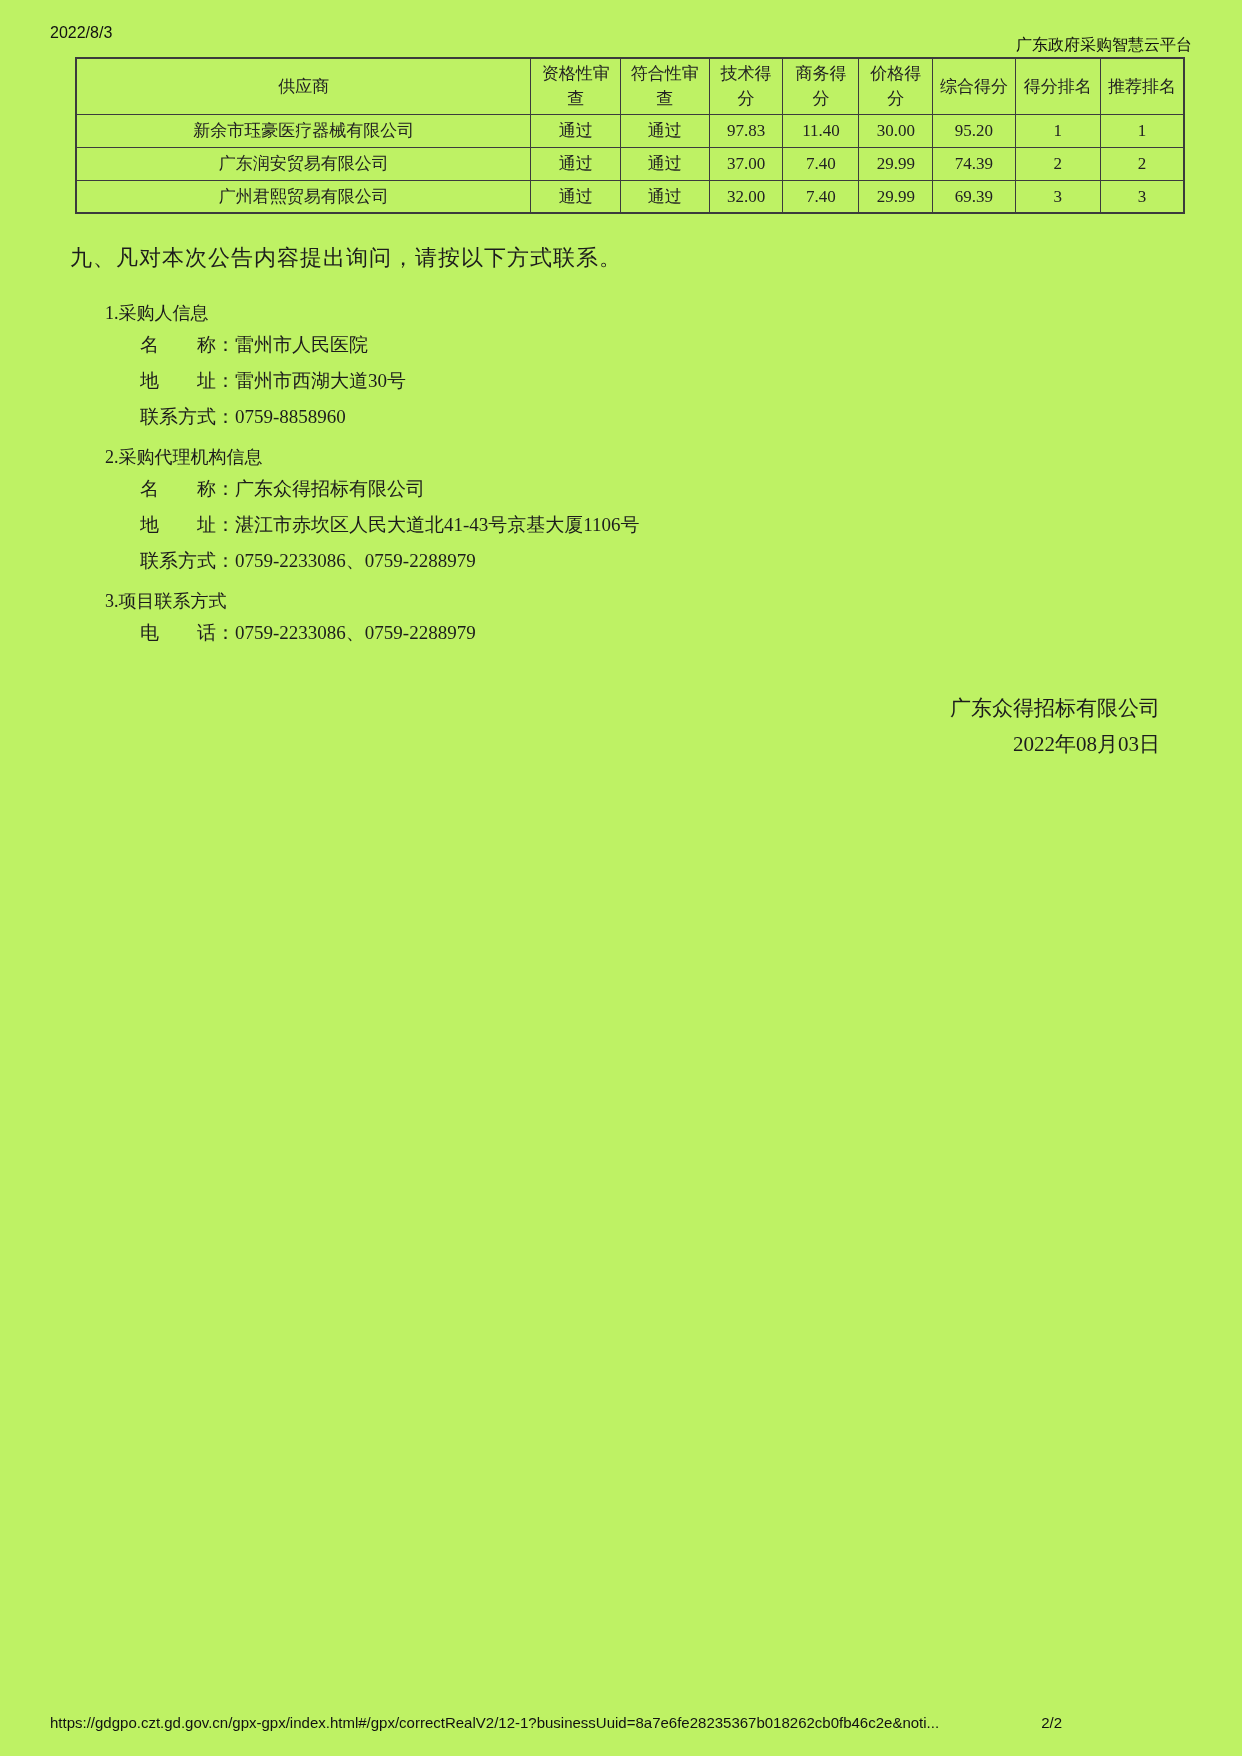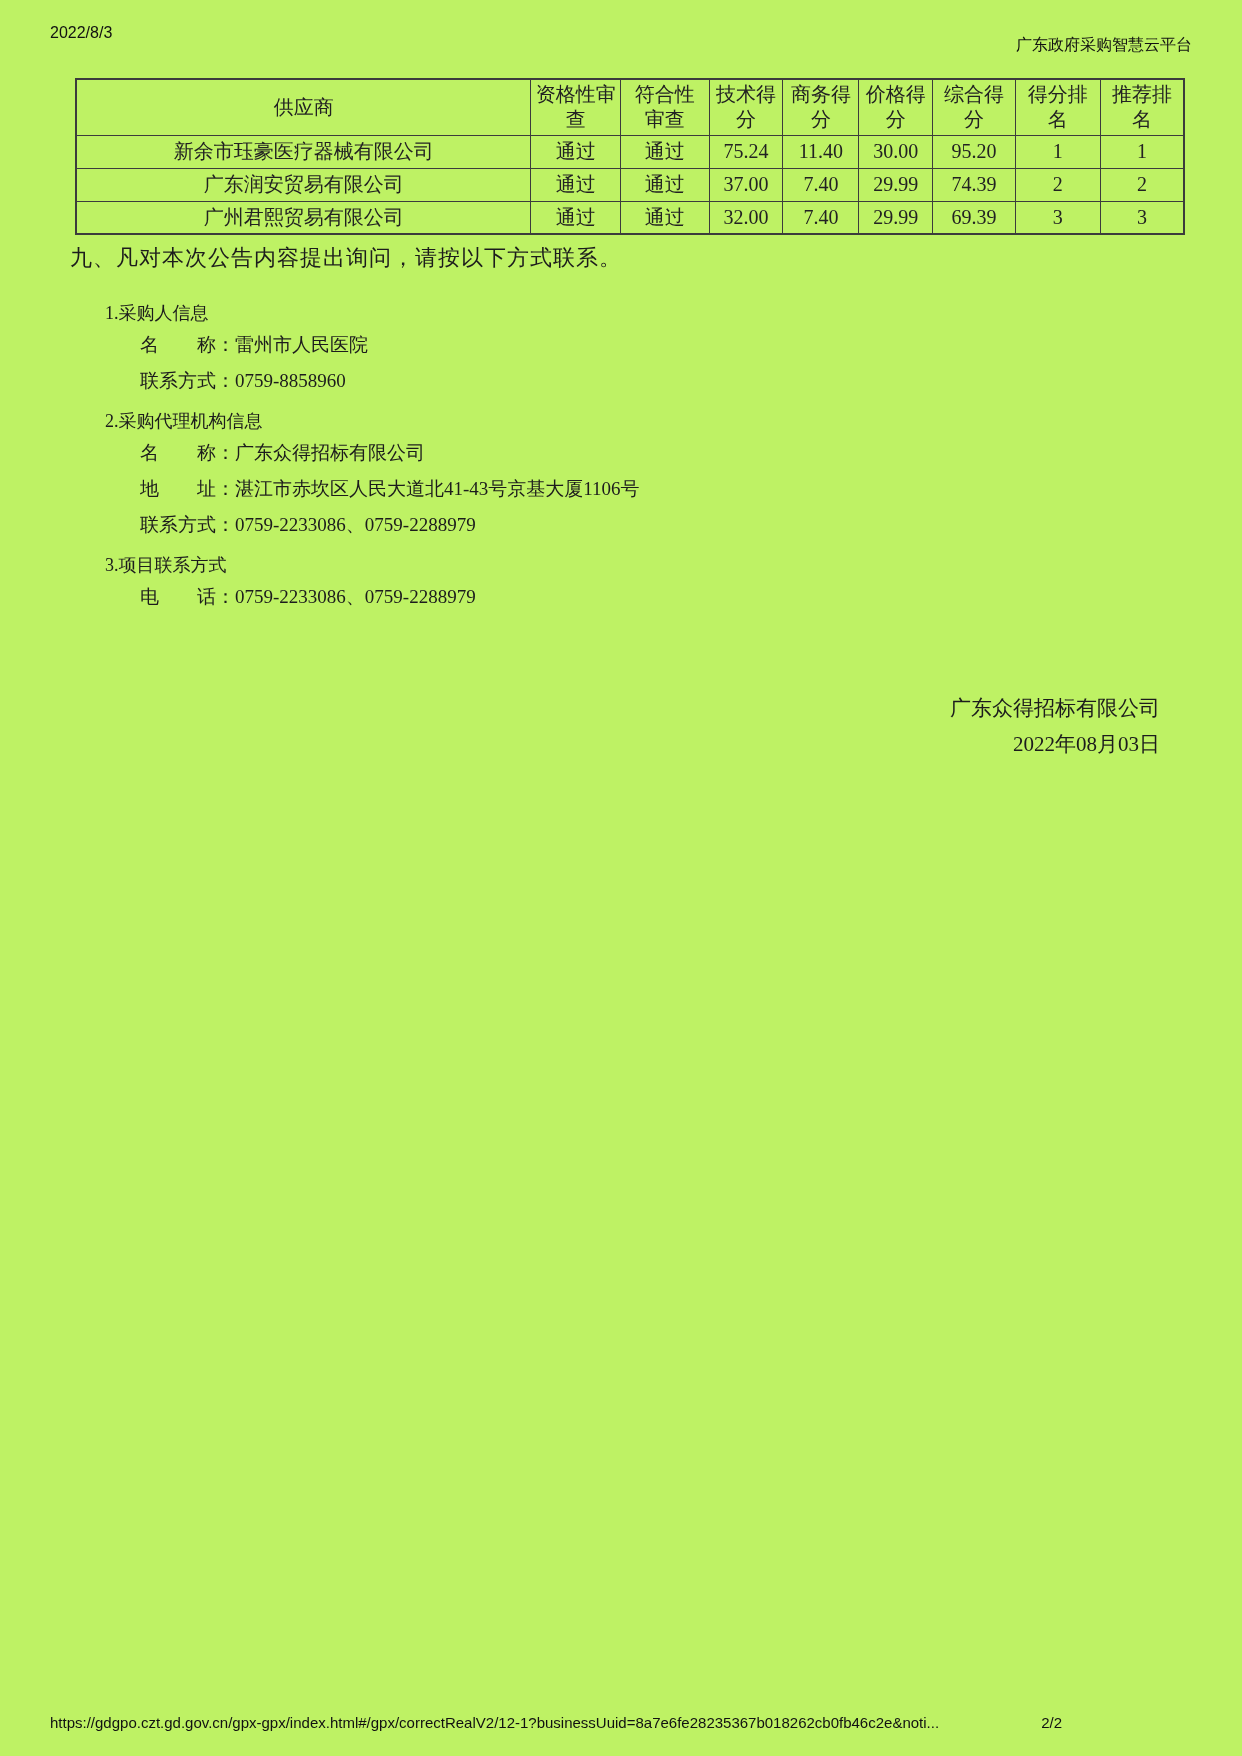--- a/index.html
+++ b/index.html
@@ -20,23 +20,22 @@
   }
   .print-date { position:absolute; left:0; top:0; }
   .site-title { position:absolute; left:0; right:0; top:11px; text-align:right; }
 
   
   table.score-table {
     position:absolute; top:57px; left:75px;
     width:1110px;
     border-collapse:collapse;
     table-layout:fixed;
-    font-size:20px;
+    font-size:17px;
     color:#222;
-    margin-top:21px;
   }
   table.score-table th, table.score-table td {
     border:1.6px solid #3c3c3c;
     text-align:center;
     vertical-align:middle;
     padding:2px 4px;
     font-weight:normal;
     line-height:25px;
     word-break:break-all;
   }
@@ -95,21 +94,21 @@
           <th>综合得分</th>
           <th>得分排名</th>
           <th>推荐排名</th>
         </tr>
     </thead>
     <tbody>
         <tr>
           <td>新余市珏豪医疗器械有限公司</td>
           <td>通过</td>
           <td>通过</td>
-          <td>75.24</td>
+          <td>97.83</td>
           <td>11.40</td>
           <td>30.00</td>
           <td>95.20</td>
           <td>1</td>
           <td>1</td>
         </tr>
         <tr>
           <td>广东润安贸易有限公司</td>
           <td>通过</td>
           <td>通过</td>
@@ -132,20 +131,21 @@
           <td>3</td>
         </tr>
       </tbody>
   </table>
 
   <div class="section">
     <div class="section-heading">九、凡对本次公告内容提出询问，请按以下方式联系。</div>
 
     <div class="sub-title">1.采购人信息</div>
     <div class="detail"><span>名　　称：</span><span>雷州市人民医院</span></div>
+    <div class="detail"><span>地　　址：</span><span>雷州市西湖大道30号</span></div>
     <div class="detail"><span>联系方式：</span><span>0759-8858960</span></div>
 
     <div class="sub-title">2.采购代理机构信息</div>
     <div class="detail"><span>名　　称：</span><span>广东众得招标有限公司</span></div>
     <div class="detail"><span>地　　址：</span><span>湛江市赤坎区人民大道北41-43号京基大厦1106号</span></div>
     <div class="detail"><span>联系方式：</span><span>0759-2233086、0759-2288979</span></div>
 
     <div class="sub-title">3.项目联系方式</div>
     <div class="detail"><span>电　　话：</span><span>0759-2233086、0759-2288979</span></div>
   </div>

